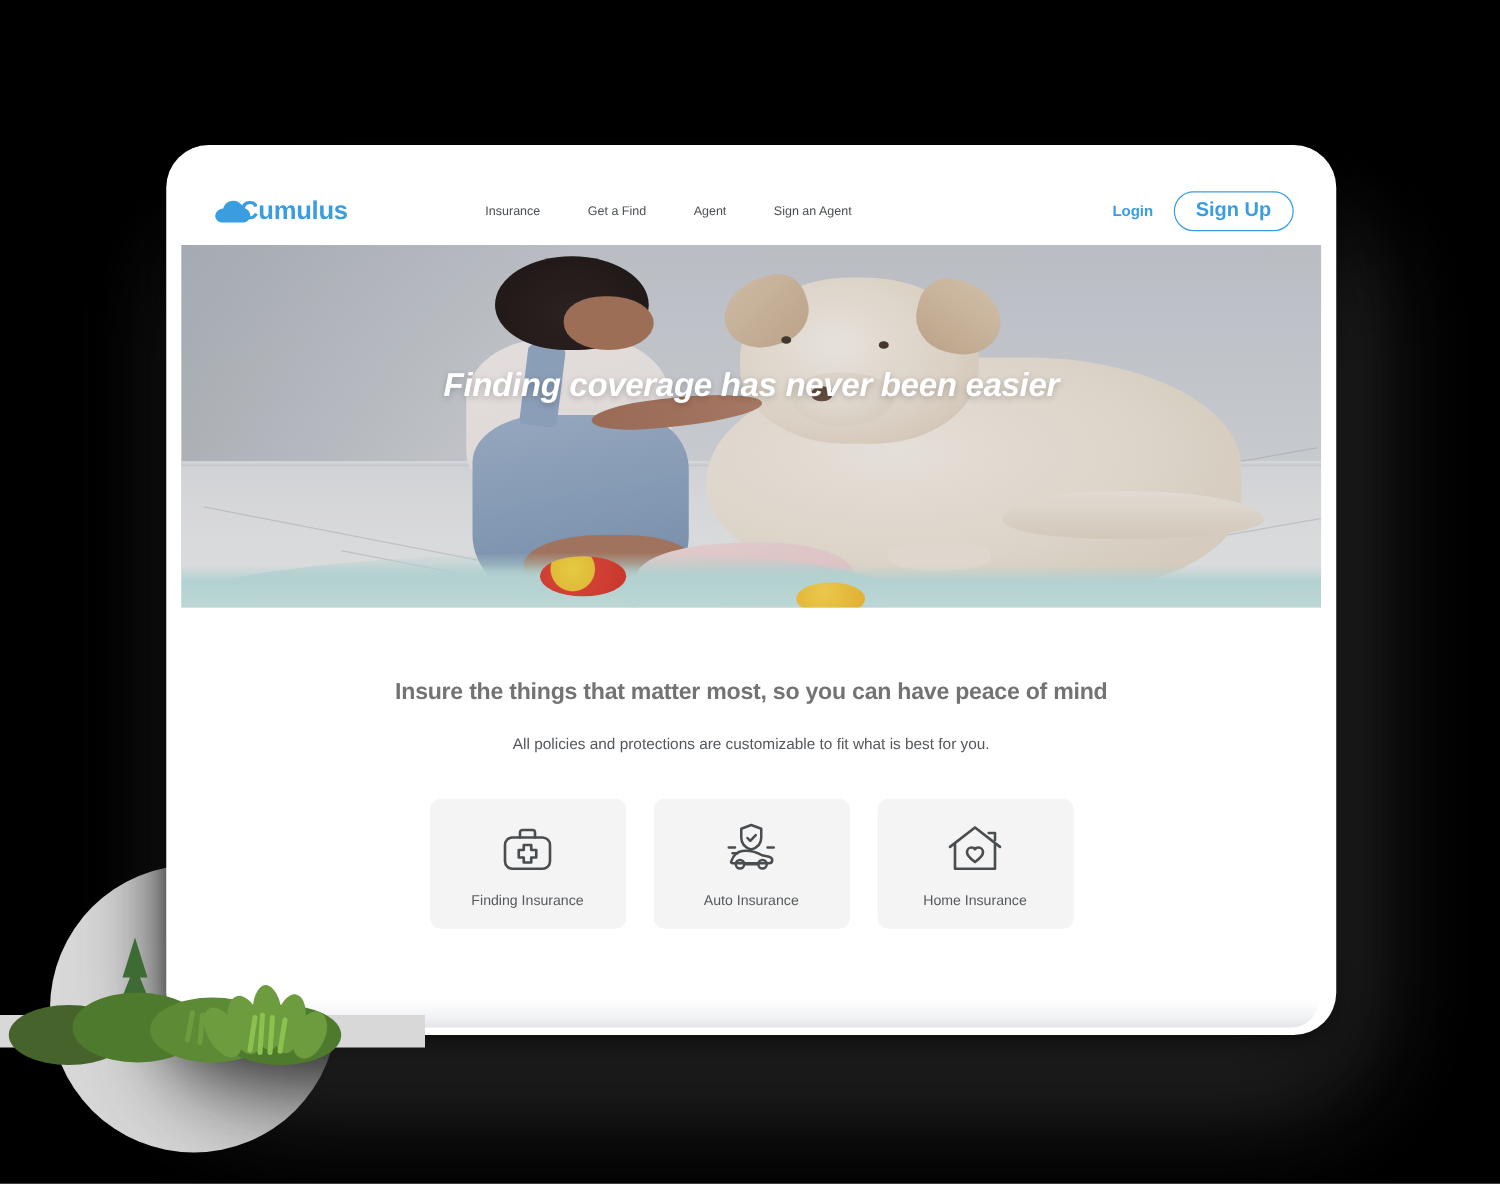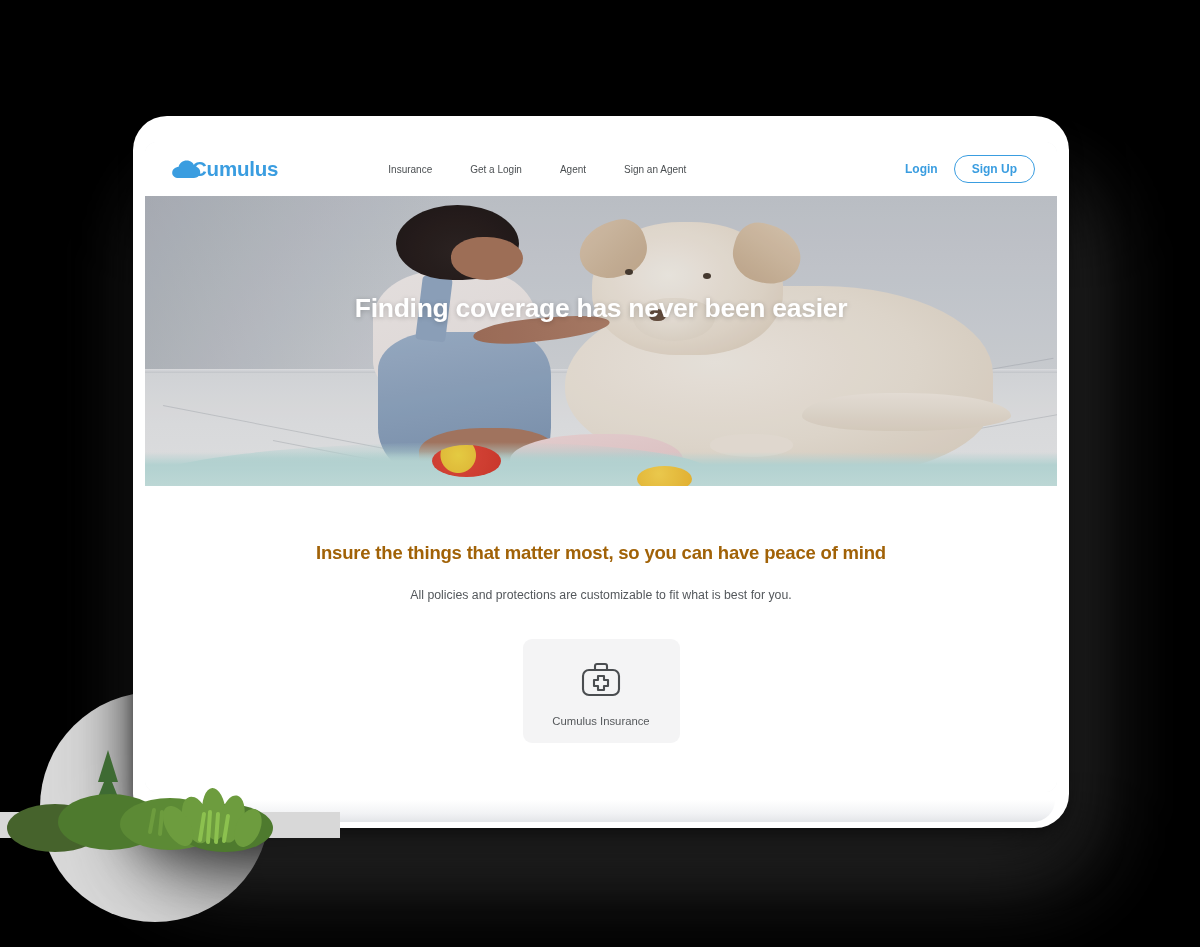--- a/index.html
+++ b/index.html
@@ -129,21 +129,21 @@
   }
 
   .login-link {
     font-size: 12px;
     font-weight: bold;
     color: #3a9de0;
     cursor: pointer;
   }
 
   .signup-btn {
-    font-size: 12px;
+    font-size: 16px;
     font-weight: bold;
     color: #3a9de0;
     border: 1.6px solid #3a9de0;
     border-radius: 20px;
     padding: 6px 17px;
     background: #ffffff;
     cursor: pointer;
     white-space: nowrap;
   }
 
@@ -290,34 +290,35 @@
 
   .hero-title {
     position: absolute;
     left: 0; right: 0; top: 97px;
     text-align: center;
     color: #ffffff;
     font-size: 26.5px;
     font-weight: bold;
     letter-spacing: -.3px;
     text-shadow: 0 1px 5px rgba(0,0,0,.22);
+    font-style: italic;
   }
 
   
   .promo {
     flex: 1 1 auto;
     background: #ffffff;
     padding-top: 56px;
     text-align: center;
   }
 
   .promo-title {
     font-size: 18.5px;
     font-weight: bold;
-    color: #a16207;
+    color: #737373;
     letter-spacing: -.2px;
   }
 
   .promo-sub {
     margin-top: 24px;
     font-size: 12.3px;
     color: #54585c;
   }
 
   
@@ -377,21 +378,21 @@
           <span class="brand-cloud">
             <svg width="30" height="19" viewBox="0 0 30 19">
               <path d="M7.5 18h15.5c3.6 0 6.2-2.5 6.2-5.7 0-3.1-2.4-5.6-5.6-5.7-.9-3.6-4-6.1-7.9-6.1-4 0-7.3 2.6-8.1 6.3C4 7.2 1.2 9.6 1.2 13 1.2 15.9 3.9 18 7.5 18z" fill="#3a9de0"></path>
             </svg>
           </span>
           <span class="brand-name">Cumulus</span>
         </div>
 
         <div class="nav-links">
           <span class="nav-link">Insurance</span>
-          <span class="nav-link">Get a Login</span>
+          <span class="nav-link">Get a Find</span>
           <span class="nav-link">Agent</span>
           <span class="nav-link">Sign an Agent</span>
         </div>
 
         <div class="nav-right">
           <span class="login-link">Login</span>
           <span class="signup-btn">Sign Up</span>
         </div>
       </div>
 
@@ -442,24 +443,49 @@
         <div class="cards">
 
           <div class="card">
             <span class="card-icon">
               <svg width="44" height="40" viewBox="0 0 44 40" fill="none" stroke="#4a4d50" stroke-width="2.1" stroke-linecap="round" stroke-linejoin="round">
                 <rect x="4" y="11" width="36" height="25" rx="6"></rect>
                 <path d="M16 11V7a2 2 0 012-2h8a2 2 0 012 2v4"></path>
                 <path d="M19 17h6v4h4v6h-4v4h-6v-4h-4v-6h4z"></path>
               </svg>
             </span>
-            <span class="card-label">Cumulus Insurance</span>
+            <span class="card-label">Finding Insurance</span>
           </div>
 
-
+          <div class="card">
+            <span class="card-icon">
+              <svg width="50" height="42" viewBox="0 0 50 42" fill="none" stroke="#4a4d50" stroke-width="2" stroke-linecap="round" stroke-linejoin="round">
+                <path d="M25 2l8 3v7c0 5-3.6 8.3-8 9.6-4.4-1.3-8-4.6-8-9.6V5z"></path>
+                <path d="M22 12.4l2.2 2.3 4.4-4.6"></path>
+                <path d="M9 31c1.8-5 4.3-7.6 9-8.2 5-.6 10.6.6 15.6 3.4l5.6 1.2c1.8.4 2.6 1.4 2.6 2.8 0 1.4-1 2.4-2.6 2.4H10.4C9 32.6 8.6 32 9 31z"></path>
+                <circle cx="16" cy="33.4" r="3.4"></circle>
+                <circle cx="34" cy="33.4" r="3.4"></circle>
+                <path d="M19.4 33.4h11.2"></path>
+                <path d="M7 20h5M38 20h5M10 24.5h4"></path>
+              </svg>
+            </span>
+            <span class="card-label">Auto Insurance</span>
+          </div>
+
+          <div class="card">
+            <span class="card-icon">
+              <svg width="48" height="42" viewBox="0 0 48 42" fill="none" stroke="#4a4d50" stroke-width="2.1" stroke-linecap="round" stroke-linejoin="round">
+                <path d="M4 19.5L24 4l20 15.5"></path>
+                <path d="M8 17.4V37h32V17.4"></path>
+                <path d="M35 8.4h5v5.6"></path>
+                <path d="M24 31.5c-3-2.3-6.4-4.6-6.4-7.8 0-2.1 1.7-3.7 3.7-3.7 1.3 0 2.2.6 2.7 1.4.5-.8 1.4-1.4 2.7-1.4 2 0 3.7 1.6 3.7 3.7 0 3.2-3.4 5.5-6.4 7.8z"></path>
+              </svg>
+            </span>
+            <span class="card-label">Home Insurance</span>
+          </div>
 
 
         </div>
       </div>
 
     </div>
   </div>
   <div class="device-bottom-shine"></div>
 </div>
 

